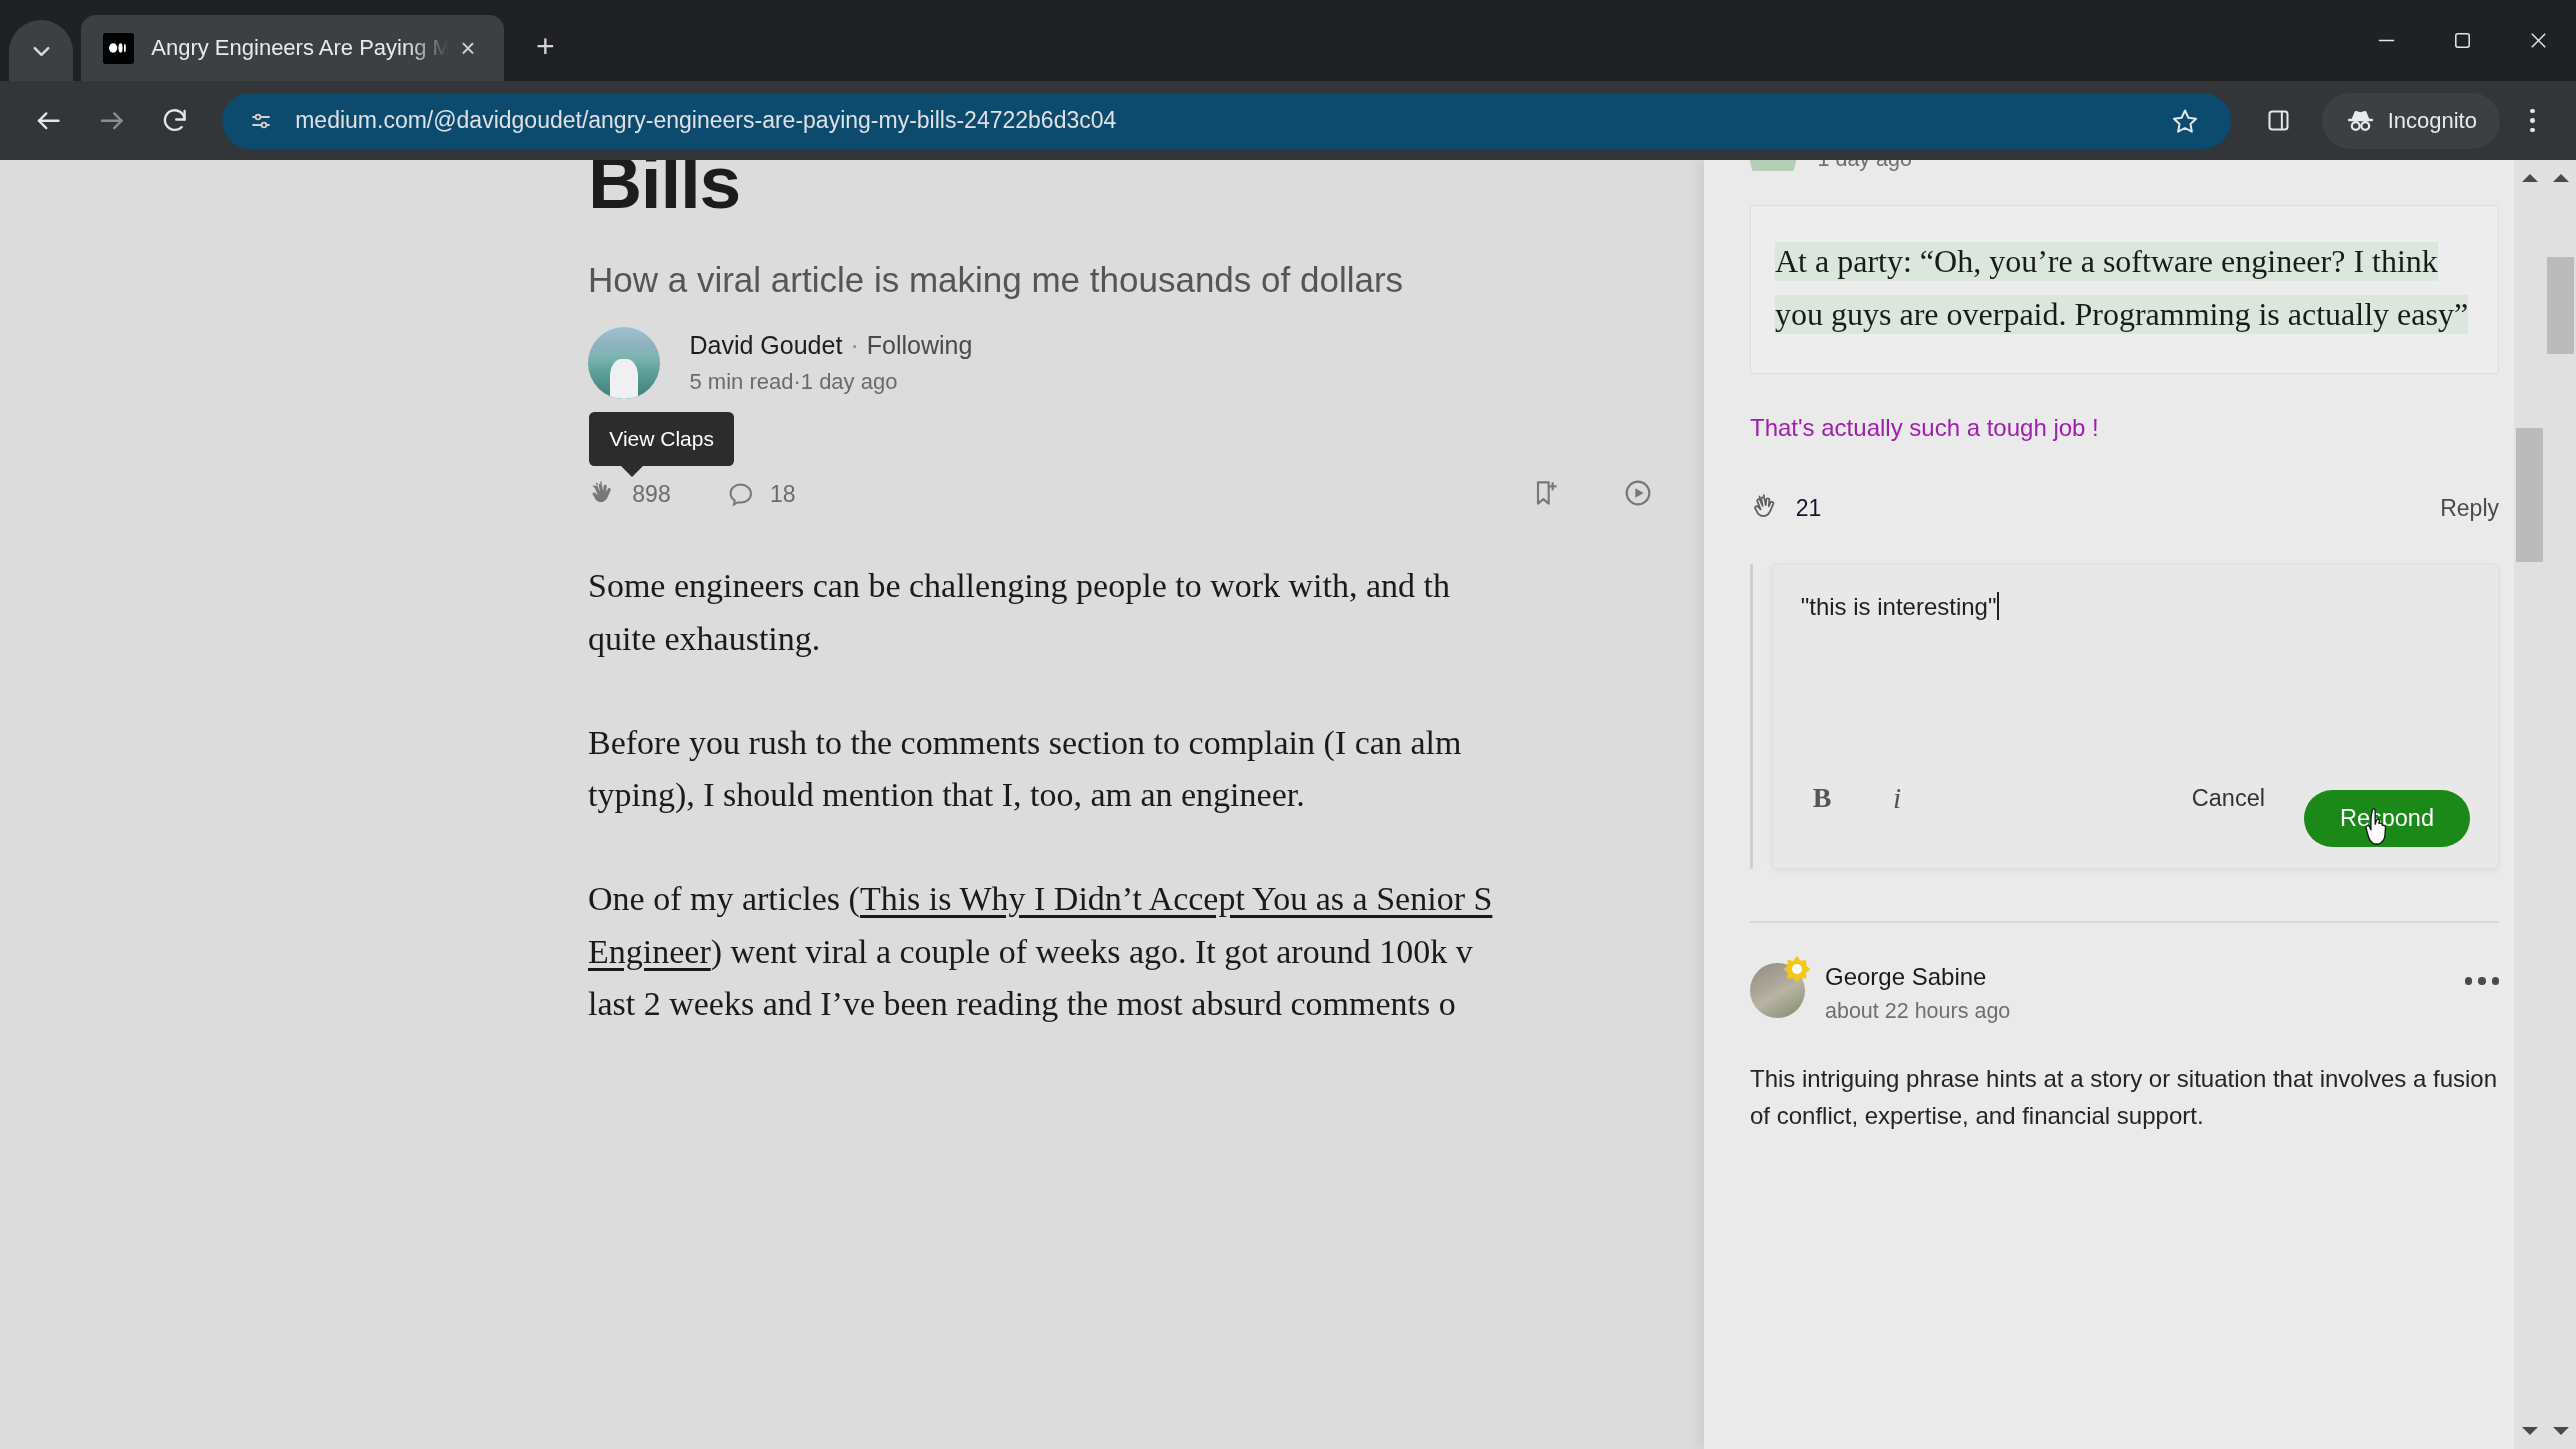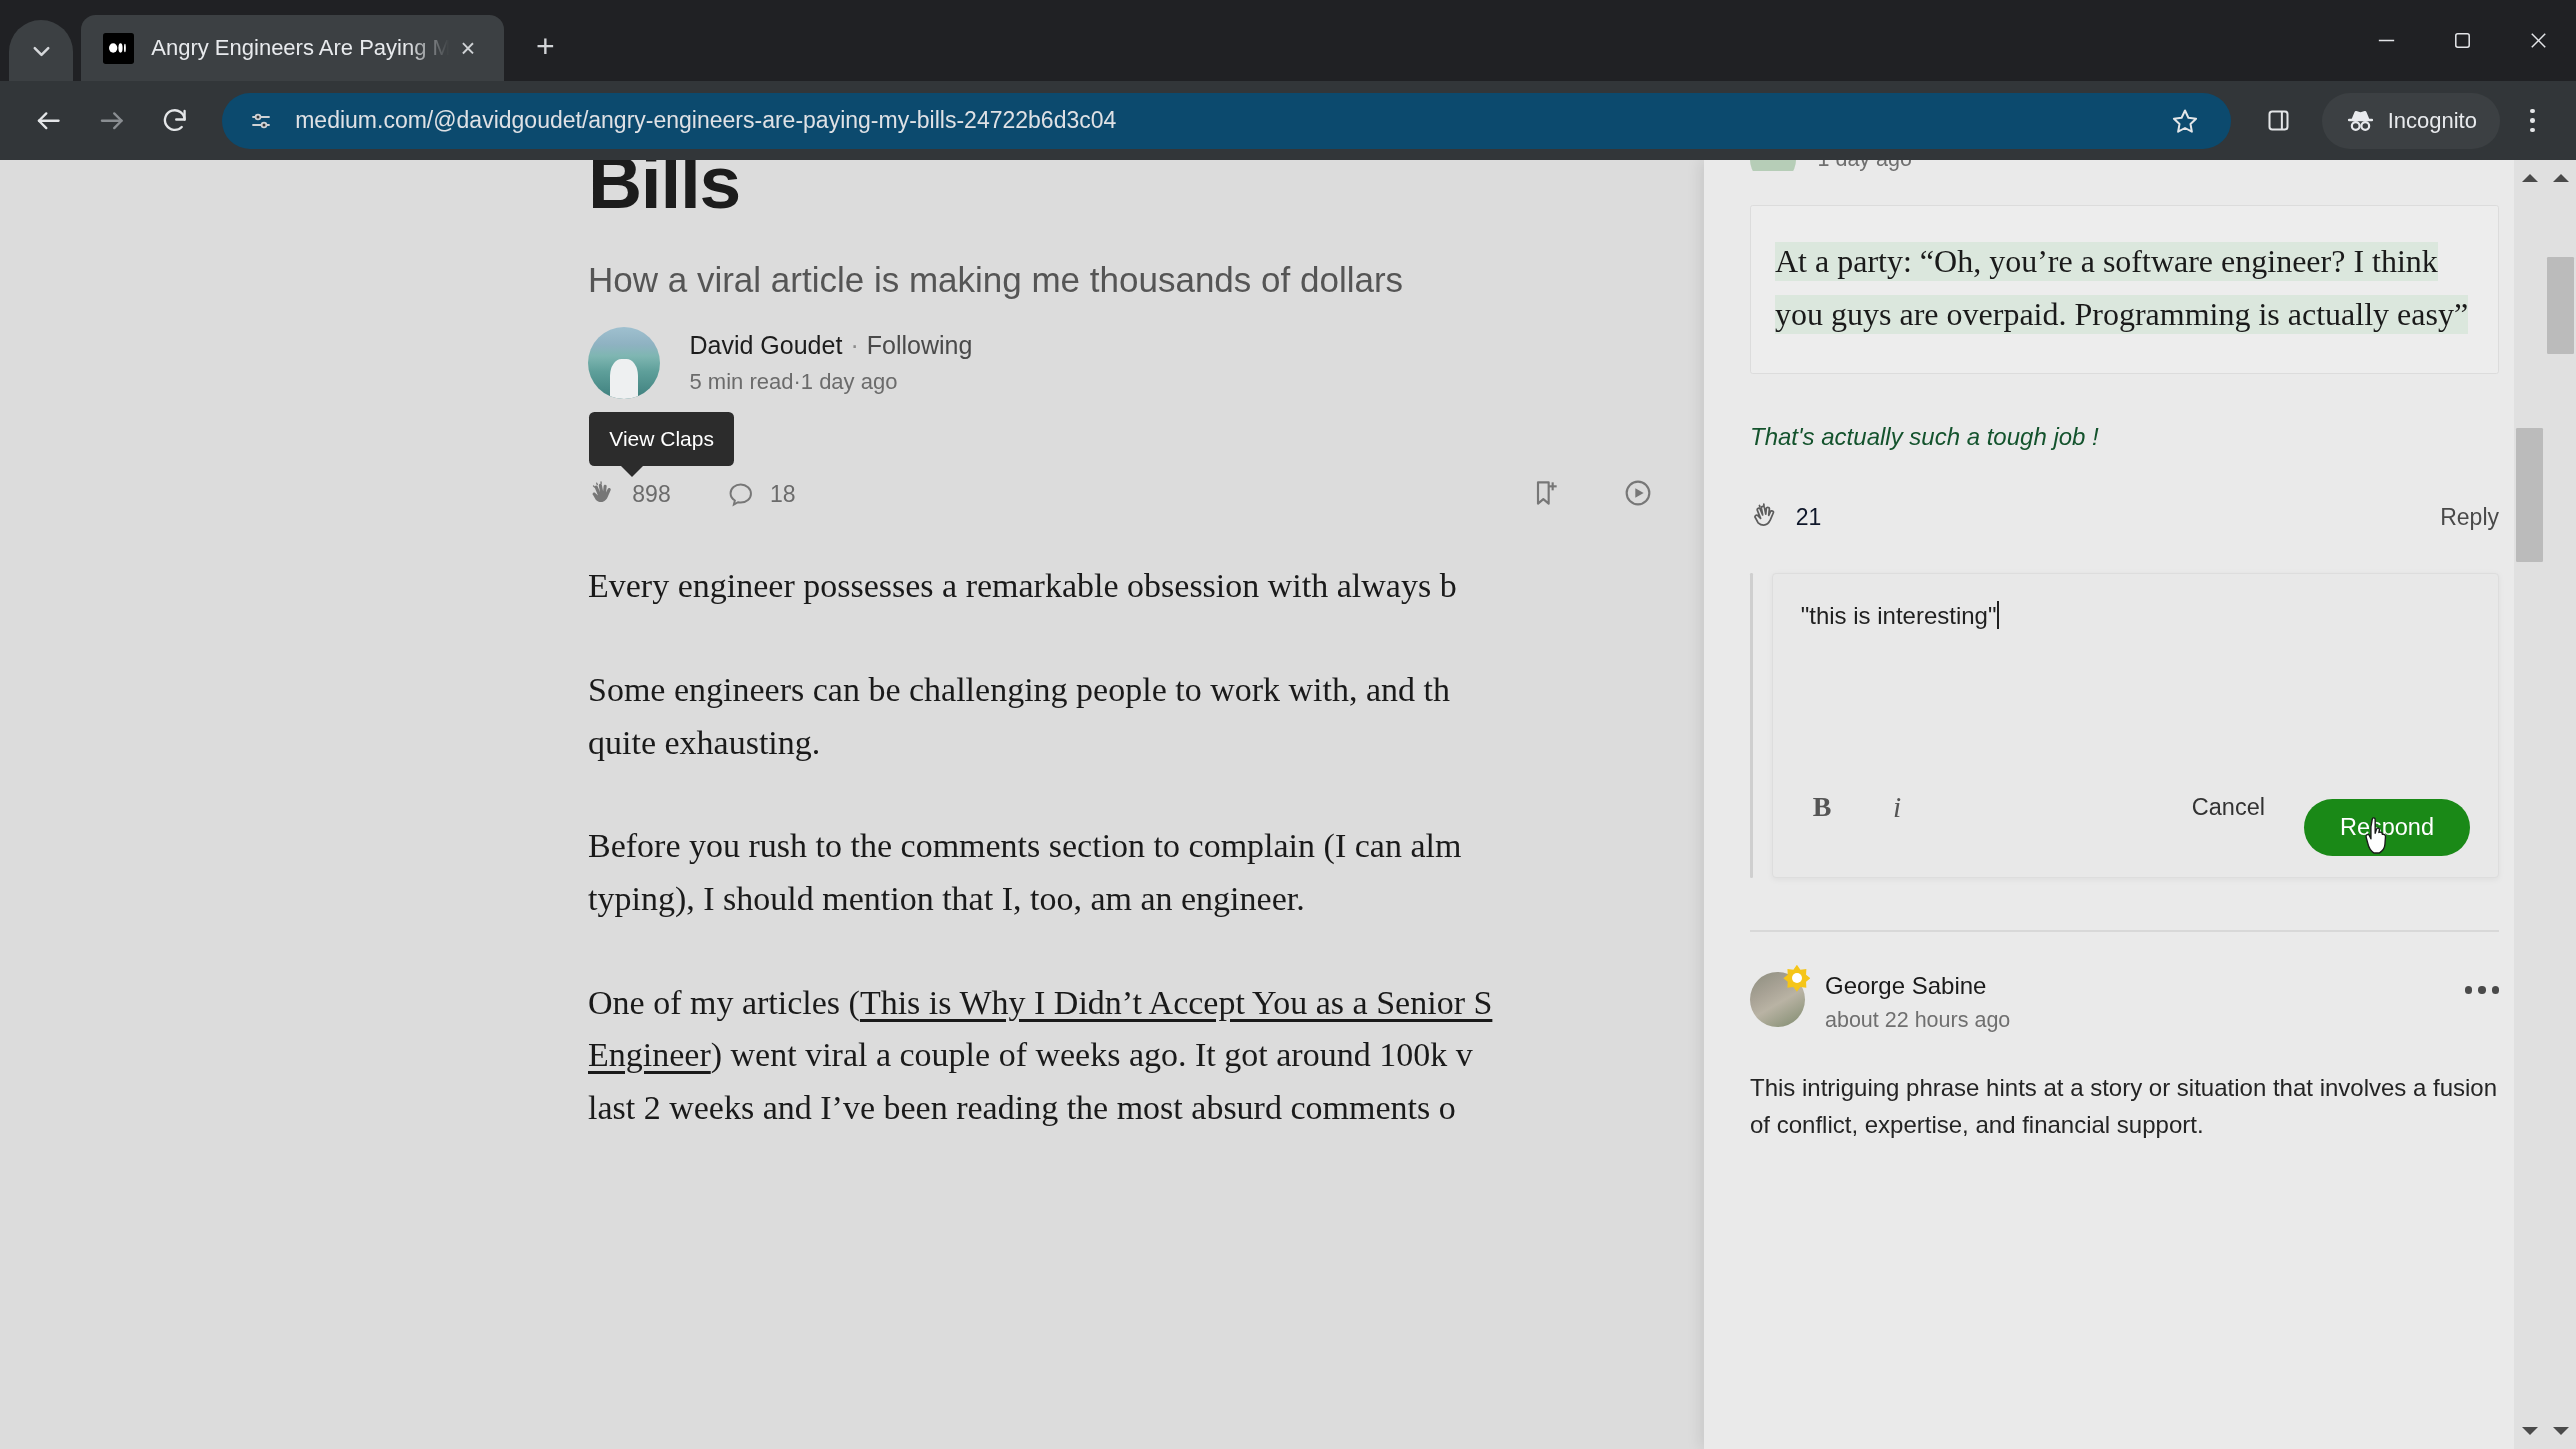--- a/index.html
+++ b/index.html
@@ -324,24 +324,23 @@
   .quote-text {
     font-family: "Liberation Serif", serif;
     font-size: 32px;
     line-height: 1.66;
     color: #1a1a1a;
   }
   .quote-text span { background: #dbe7dd; padding: 1.3px 0; box-decoration-break: clone; -webkit-box-decoration-break: clone; }
 
   .comment-body {
     font-size: 24px;
-    color: #14532d;
-    margin-top: 45px;
+    color: #a21caf;
+    margin-top: 36px;
     line-height: 1.5;
-    font-style: italic;
   }
   .comment-actions {
     display: flex; align-items: center;
     margin-top: 47px;
   }
   .ca-claps { display: flex; align-items: center; color: #0f172a; font-size: 23px; }
   .ca-claps svg { margin-right: 14.8px; }
   .ca-reply { margin-left: auto; color: #4a4a4a; font-size: 23px; }
 
   
@@ -653,21 +652,20 @@
               <line x1="17" y1="4" x2="17" y2="10"></line>
               <line x1="14" y1="7" x2="20" y2="7"></line>
             </svg>
           <svg width="32" height="32" viewBox="0 0 24 24" fill="none" stroke="#777" stroke-width="1.6">
               <circle cx="12" cy="12" r="8.5"></circle>
               <polygon points="10 8.4 16.2 12 10 15.6" fill="#777" stroke="none"></polygon>
             </svg>
         </div>
       </div>
 
-      <div class="para">Every engineer possesses a remarkable obsession with always b</div>
       <div class="para">Some engineers can be challenging people to work with, and th</div>
       <div class="para" style="margin-top:0">quite exhausting.</div>
       <div class="para">Before you rush to the comments section to complain (I can alm</div>
       <div class="para" style="margin-top:0">typing), I should mention that I, too, am an engineer.</div>
 
       <div class="para"><span>One of my articles (</span><a href="#">This is Why I Didn’t Accept You as a Senior S</a></div>
       <div class="para" style="margin-top:0"><a href="#">Engineer</a><span>) went viral a couple of weeks ago. It got around 100k v</span></div>
       <div class="para" style="margin-top:0">last 2 weeks and I’ve been reading the most absurd comments o</div>
     </div>
 

